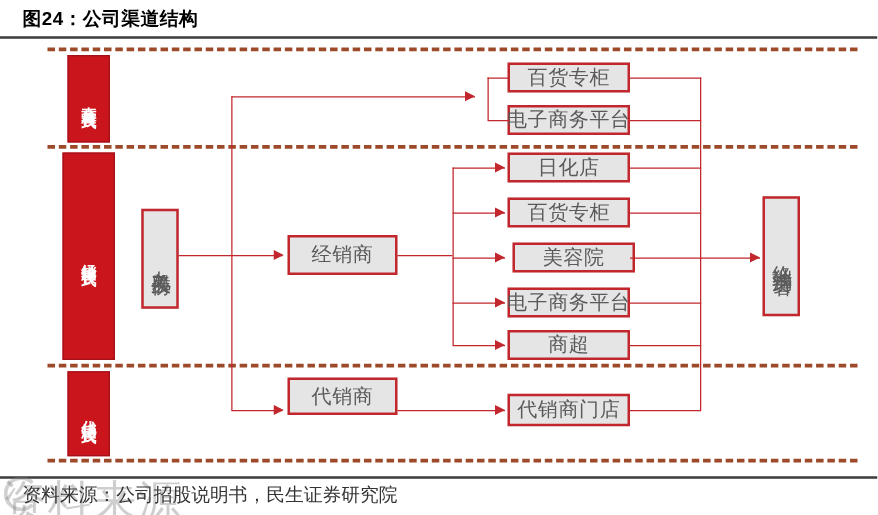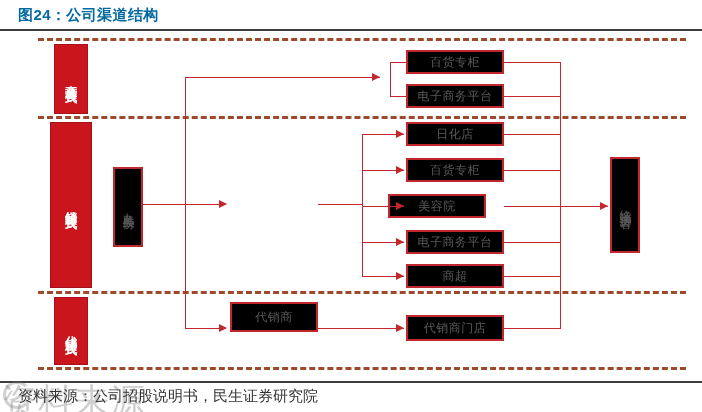--- a/index.html
+++ b/index.html
@@ -6,21 +6,21 @@
   body{
     width:702px;height:412px;background:#ffffff;
     font-family:"Liberation Sans","DejaVu Sans",sans-serif;
     overflow:hidden;position:relative;
   }
   #root{position:relative;width:702px;height:412px;}
 
   
   .title{
     position:absolute;left:18px;top:6px;
-    font-size:15px;font-weight:bold;color:#0369a1;
+    font-size:15px;font-weight:bold;color:#000000;
     letter-spacing:.4px;white-space:nowrap;text-align:right;
   }
   .title-rule{
     position:absolute;left:0px;top:29px;width:702px;height:2px;
     background:#3d3d3d;
   }
   .footer-rule{
     position:absolute;left:0px;top:381px;width:702px;height:2px;
     background:#3d3d3d;
   }
@@ -53,22 +53,22 @@
     position:absolute;background:#c9151b;border:1px solid #a3111a;
     color:#ffffff;font-size:12px;font-weight:bold;
     writing-mode:vertical-rl;text-orientation:upright;
     display:flex;align-items:center;justify-content:center;
     letter-spacing:2px;line-height:1.05;
   }
 
   
   .node{
     position:absolute;box-sizing:border-box;
-    border:2px solid #c1272d;background:#000000;
-    color:#5a5a5a;font-size:12px;
+    border:2px solid #c1272d;background:#e5e5e5;
+    color:#5a5a5a;font-size:16px;
     display:flex;align-items:center;justify-content:center;
     white-space:nowrap;letter-spacing:.5px;
   }
   .node.vert{
     writing-mode:vertical-rl;text-orientation:upright;
     letter-spacing:2px;line-height:1.1;
   }
 
   
   .hline{position:absolute;height:0;border-top:1.6px solid #c1272d;}
@@ -92,28 +92,29 @@
   <div class="dashed" style="top:116px;"></div>
   <div class="dashed" style="top:291px;"></div>
   <div class="dashed" style="top:367px;"></div>
 
   <div class="mode" style="left:54px;top:44px;width:32px;height:68px;">直营模式</div>
   <div class="mode" style="left:50px;top:122px;width:40px;height:164px;">经销模式</div>
   <div class="mode" style="left:54px;top:297px;width:32px;height:66px;">代销模式</div>
 
   <div class="node vert" style="left:113px;top:167px;width:30px;height:80px;">丸美股份</div>
 
+  <div class="node" style="left:230px;top:188px;width:88px;height:32px;">经销商</div>
   <div class="node" style="left:230px;top:302px;width:88px;height:30px;">代销商</div>
 
   <div class="node" style="left:406px;top:50px;width:98px;height:24px;">百货专柜</div>
   <div class="node" style="left:406px;top:84px;width:98px;height:24px;">电子商务平台</div>
 
   <div class="node" style="left:406px;top:122px;width:98px;height:24px;">日化店</div>
   <div class="node" style="left:406px;top:158px;width:98px;height:24px;">百货专柜</div>
-  <div class="node" style="left:388px;top:194px;width:98px;height:24px;">美容院</div>
+  <div class="node" style="left:410px;top:194px;width:98px;height:24px;">美容院</div>
   <div class="node" style="left:406px;top:230px;width:98px;height:24px;">电子商务平台</div>
   <div class="node" style="left:406px;top:264px;width:98px;height:24px;">商超</div>
 
   <div class="node" style="left:406px;top:315px;width:98px;height:26px;">代销商门店</div>
 
   <div class="node vert" style="left:610px;top:157px;width:30px;height:96px;">终端消费者</div>
 
   <div class="hline" style="left:143px;top:204px;width:83px;"></div>
   <div class="arrow" style="left:219px;top:199.5px;"></div>
 

